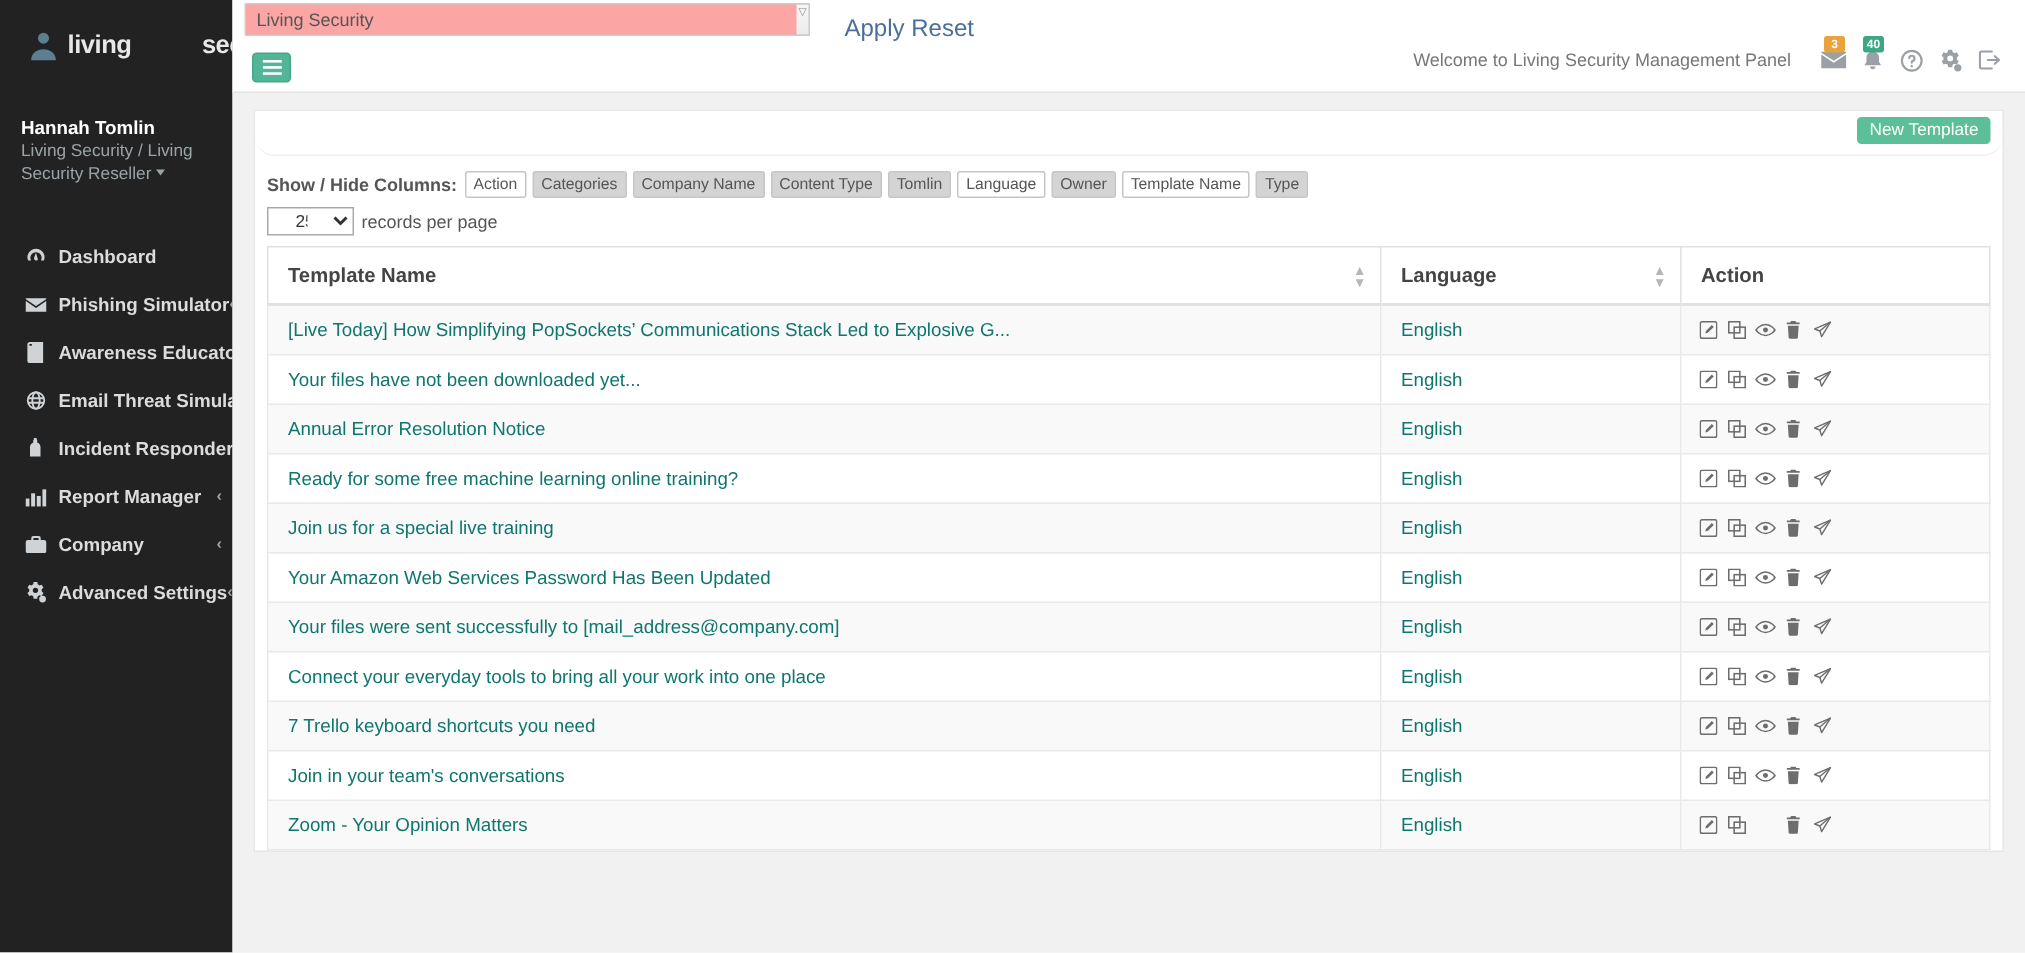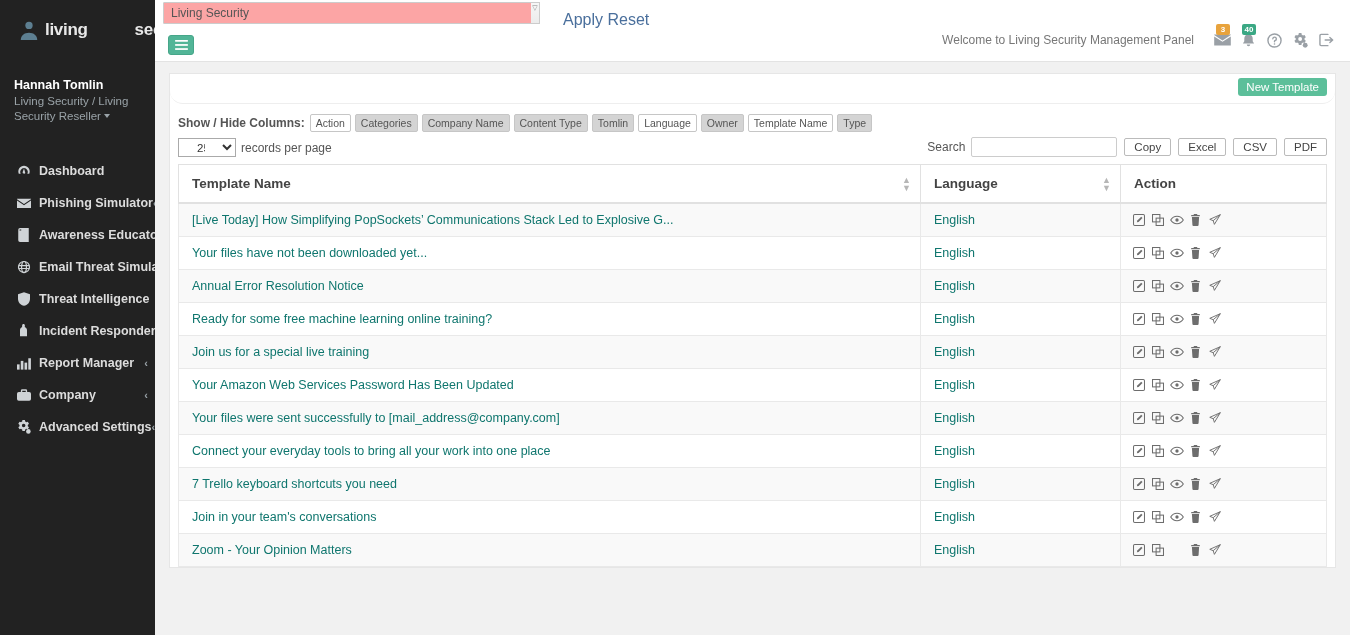--- a/index.html
+++ b/index.html
@@ -306,28 +306,20 @@
         <span class="nav-ico">
           <svg viewBox="0 0 16 16" width="14" height="14" fill="none" stroke="currentColor" stroke-width="1.4">
               <circle cx="8" cy="8" r="6.3"></circle>
               <ellipse cx="8" cy="8" rx="2.8" ry="6.3"></ellipse>
               <path d="M2 6.3h12M2 9.7h12"></path>
             </svg>
         </span>
         <span class="nav-label">Email Threat Simulator</span>
       </div>
 
-      <div class="nav-item">
-        <span class="nav-ico">
-          <svg viewBox="0 0 14 16" width="12" height="14" fill="currentColor">
-              <path d="M7 0 0 2.6v5.1C0 12 3 15.2 7 16c4-.8 7-4 7-8.3V2.6z"></path>
-            </svg>
-        </span>
-        <span class="nav-label">Threat Intelligence</span>
-      </div>
 
       <div class="nav-item">
         <span class="nav-ico">
           <svg viewBox="0 0 12 16" width="11" height="14" fill="currentColor">
               <path d="M6 0C4.6 1 4 2.2 4.6 3.4 3 3.8 2 5.3 2 7v7h8V7c0-1.8-1.1-3.3-2.7-3.7C8 2 7.4 1 6 0z"></path>
               <rect x="5" y="0" width="2" height="3"></rect>
             </svg>
         </span>
         <span class="nav-label">Incident Responder</span>
 
@@ -449,28 +441,20 @@
         <button class="colvis-btn on">Template Name</button>
         <button class="colvis-btn off">Type</button>
       </div>
 
       <div class="table-tools">
         <div class="len-wrap">
           <select class="len-select">
             <option>25</option>
           </select>
           <span>records per page</span>
-        </div>
-        <div class="search-wrap">
-          <span class="search-label">Search</span>
-          <input class="search-input" type="text" value="" style="">
-          <button class="exp-btn">Copy</button>
-          <button class="exp-btn">Excel</button>
-          <button class="exp-btn">CSV</button>
-          <button class="exp-btn">PDF</button>
         </div>
       </div>
 
       <div class="tbl-wrap">
         <table class="dt">
           <colgroup>
             <col class="col-name">
               <col class="col-lang">
               <col class="col-act">
           </colgroup>

